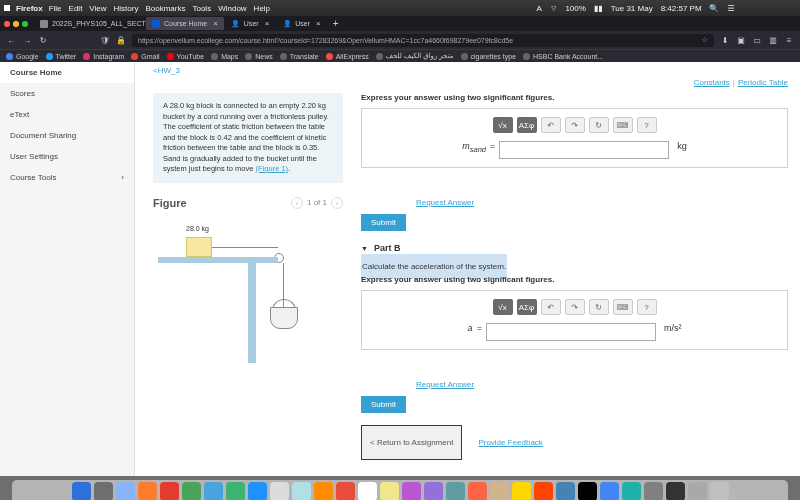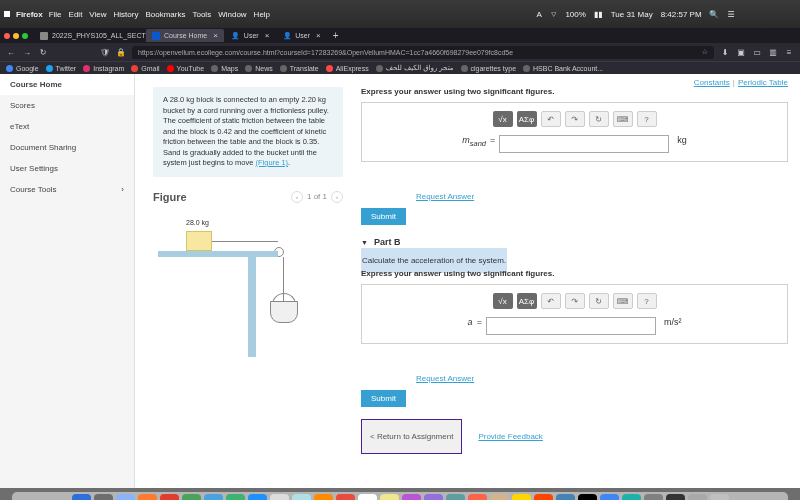--- a/index.html
+++ b/index.html
@@ -1,19 +1,19 @@
 <!DOCTYPE html>
 <html><head>
 <meta charset="utf-8">
 <style>
 * { margin: 0; padding: 0; box-sizing: border-box; font-family: -apple-system, BlinkMacSystemFont, "Helvetica Neue", Arial, sans-serif; }
 body { width: 800px; height: 500px; background: #000; overflow: hidden; font-size: 9px; color: #333; }
 
 
-.menubar { height: 28px; background: linear-gradient(#3a3a3a,#2a2a2a); display: flex; align-items: center; color: #eee; font-size: 8px; padding: 0 4px; }
+.menubar { height: 16px; background: linear-gradient(#3a3a3a,#2a2a2a); display: flex; align-items: center; color: #eee; font-size: 8px; padding: 0 4px; }
 .menubar .traffic { display: flex; gap: 3px; margin-right: 6px; }
 .menubar .traffic span { width: 6px; height: 6px; border-radius: 50%; }
 .menubar .app { font-weight: 600; margin-right: 6px; }
 .menubar .mi { margin-right: 7px; }
 .menubar .spacer { flex: 1; }
 .menubar .right { display: flex; gap: 8px; align-items: center; }
 
 
 .tabstrip { height: 15px; background: #1c1b22; display: flex; align-items: center; padding: 0 4px; gap: 2px; }
 .tab { height: 13px; display: flex; align-items: center; padding: 0 6px; font-size: 7px; color: #ccc; border-radius: 2px 2px 0 0; max-width: 110px; }
@@ -41,21 +41,21 @@
 .sidebar .item.sel { background: #fff; font-weight: 600; }
 
 
 .main { flex: 1; padding: 4px 12px 4px 18px; overflow: hidden; }
 .breadcrumb { font-size: 8px; color: #37a0d2; margin-bottom: 3px; }
 .hdr { display: flex; justify-content: space-between; align-items: center; margin-bottom: 6px; }
 .ptitle { font-size: 12px; font-weight: 600; color: #555; }
 .nav6 { display: flex; align-items: center; gap: 6px; font-size: 8px; color: #666; }
 .nav6 .circ { width: 14px; height: 14px; border: 1px solid #ccc; border-radius: 50%; display: flex; align-items: center; justify-content: center; font-size: 7px; }
 
-.topright { text-align: right; font-size: 8px; margin-bottom: 0; }
+.topright { text-align: right; font-size: 8px; margin-bottom: 6px; }
 .topright a { color: #37a0d2; text-decoration: underline; }
 .topright .sep { color: #aaa; margin: 0 3px; }
 
 .cols { display: flex; gap: 18px; }
 .left { width: 190px; }
 .right { flex: 1; }
 
 .probbox { background: #ecf4f7; padding: 8px 10px; font-size: 7.5px; line-height: 1.4; color: #333; margin-bottom: 14px; }
 .probbox .fl { color: #37a0d2; text-decoration: underline; }
 
@@ -250,20 +250,21 @@
     <div class="item">
         <span>User Settings</span>
       </div>
     <div class="item">
         <span>Course Tools</span>
         <span>›</span>
       </div>
   </div>
 
   <div class="main">
+    <div class="breadcrumb">&lt;HW_3</div>
     <div class="topright">
       <a>Constants</a><span class="sep">|</span><a>Periodic Table</a>
     </div>
 
     <div class="cols">
       <div class="left">
         <div class="probbox">
           <span>A 28.0 kg block is connected to an empty 2.20 kg bucket by a cord running over a frictionless pulley. The coefficient of static friction between the table and the block is 0.42 and the coefficient of kinetic friction between the table and the block is 0.35. Sand is gradually added to the bucket until the system just begins to move </span><span class="fl">(Figure 1)</span>.
         </div>
         <div class="figtitle">

